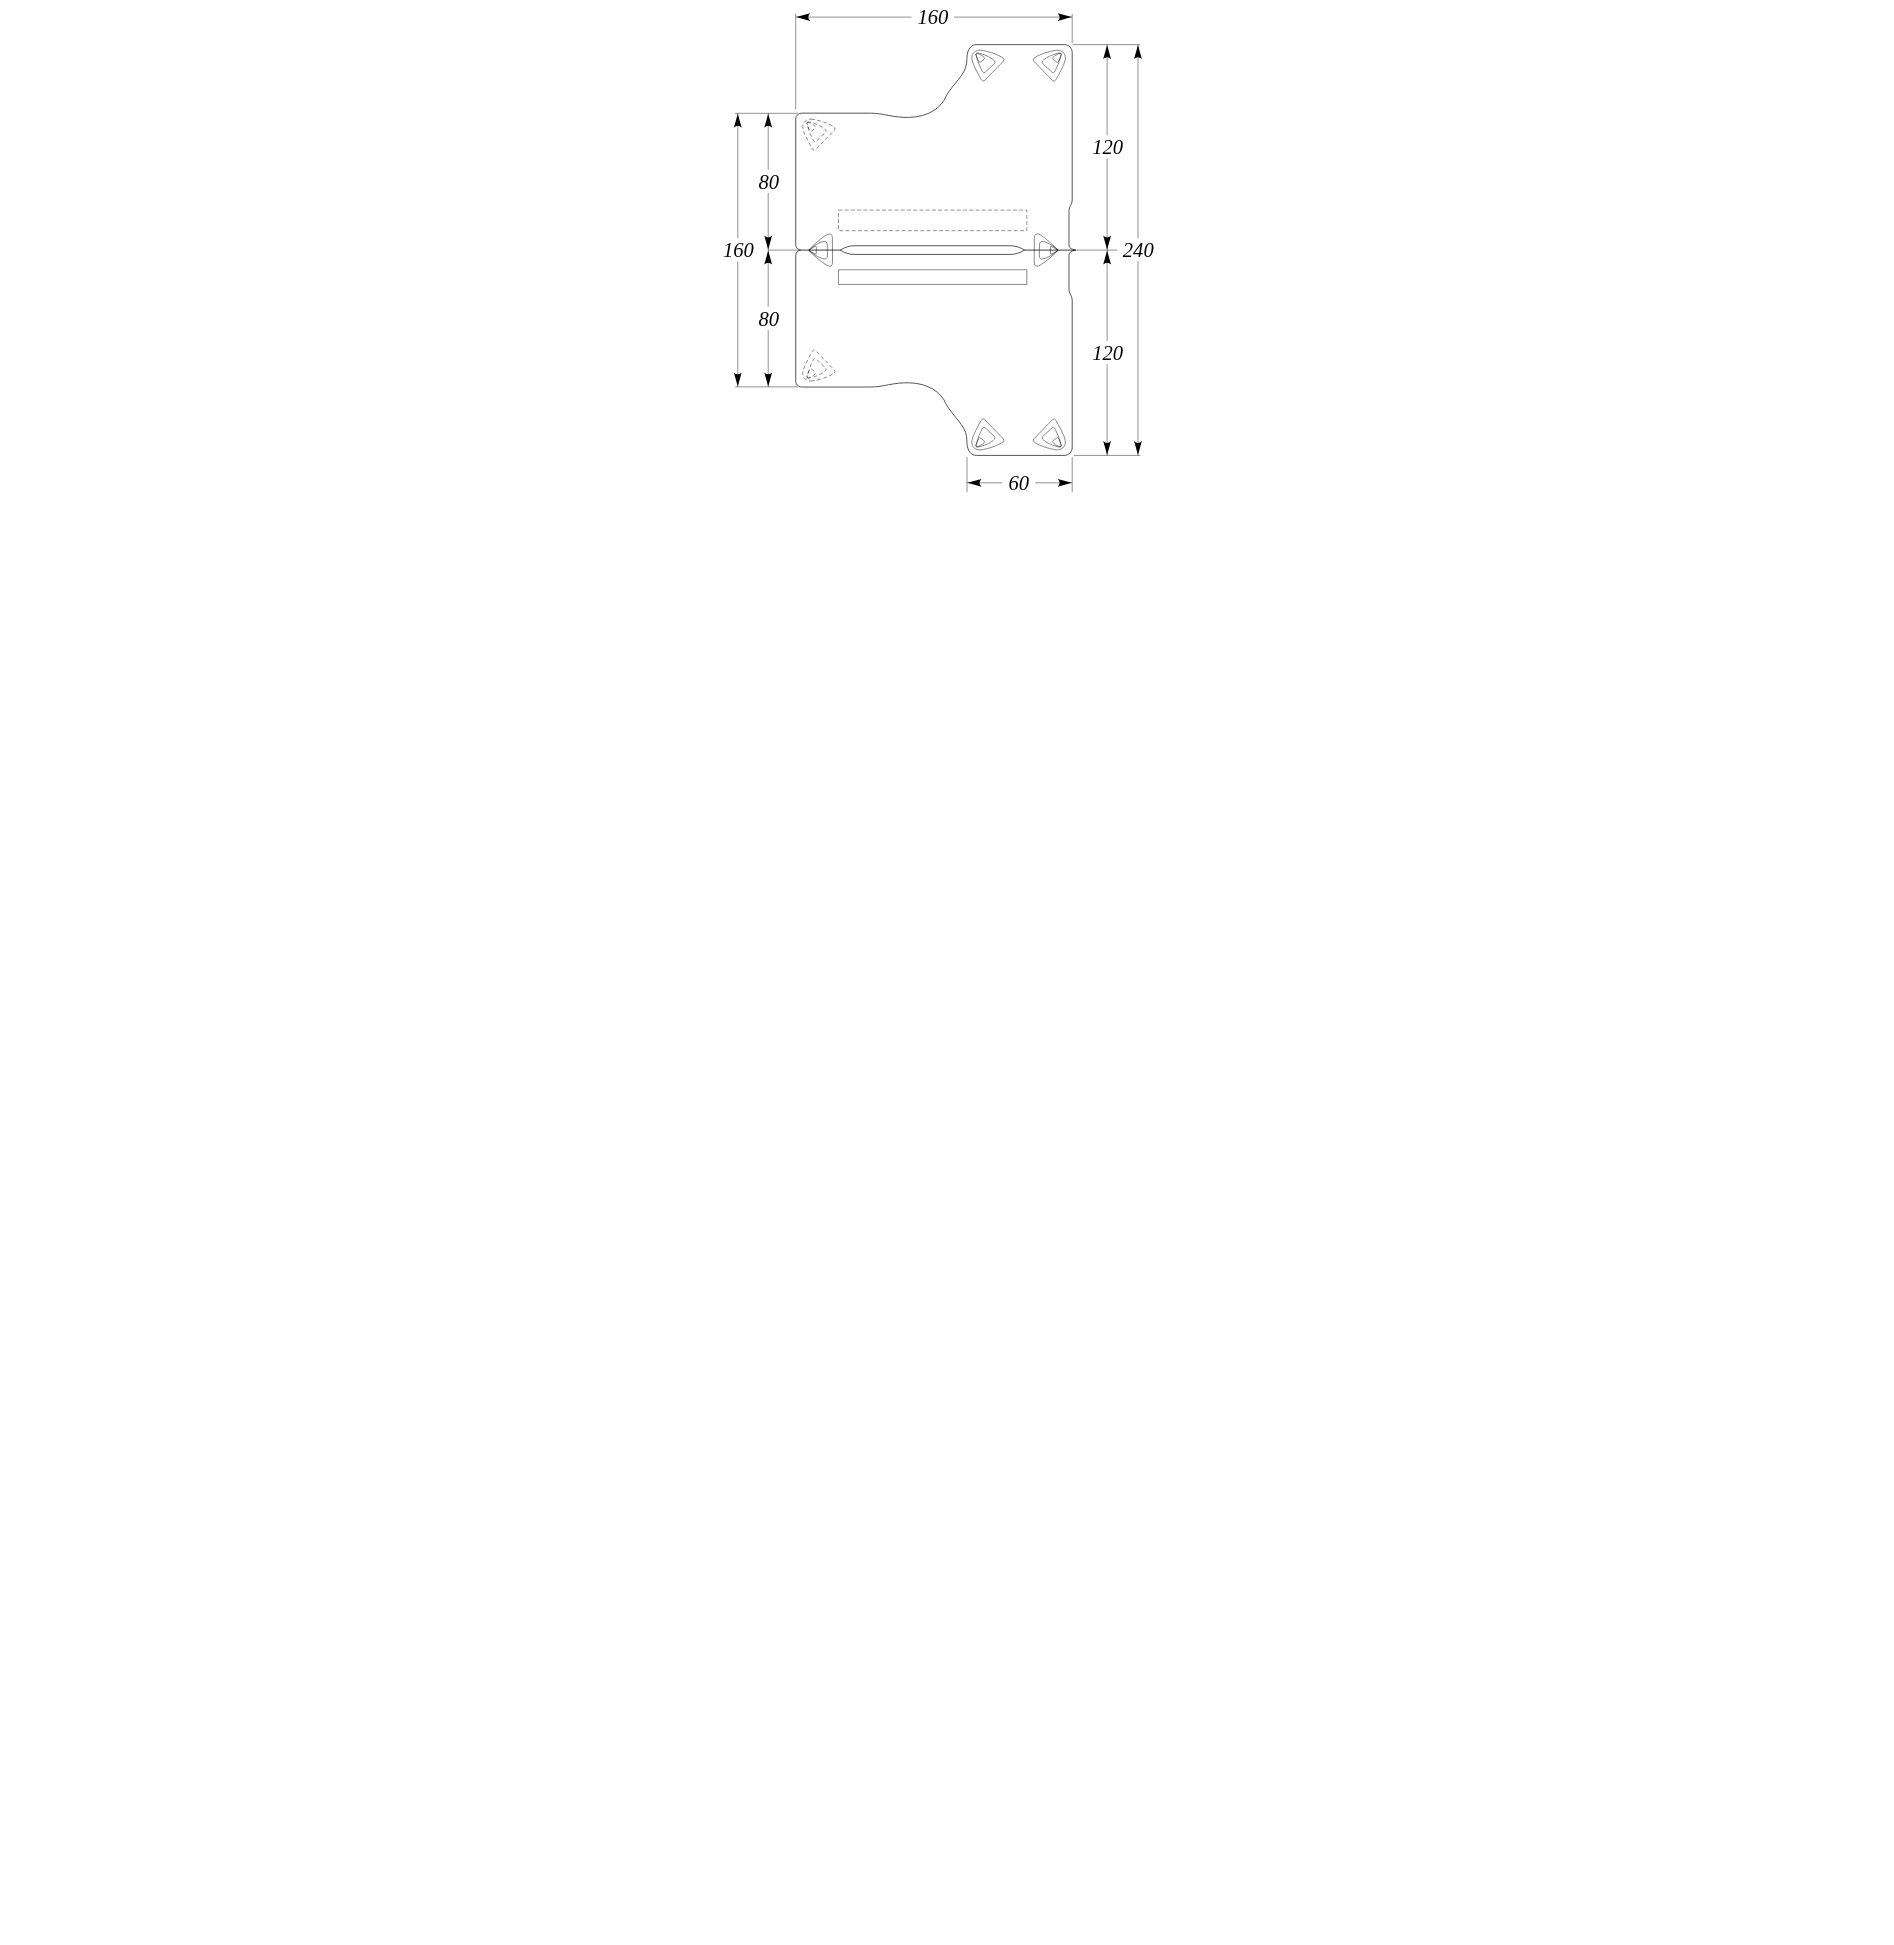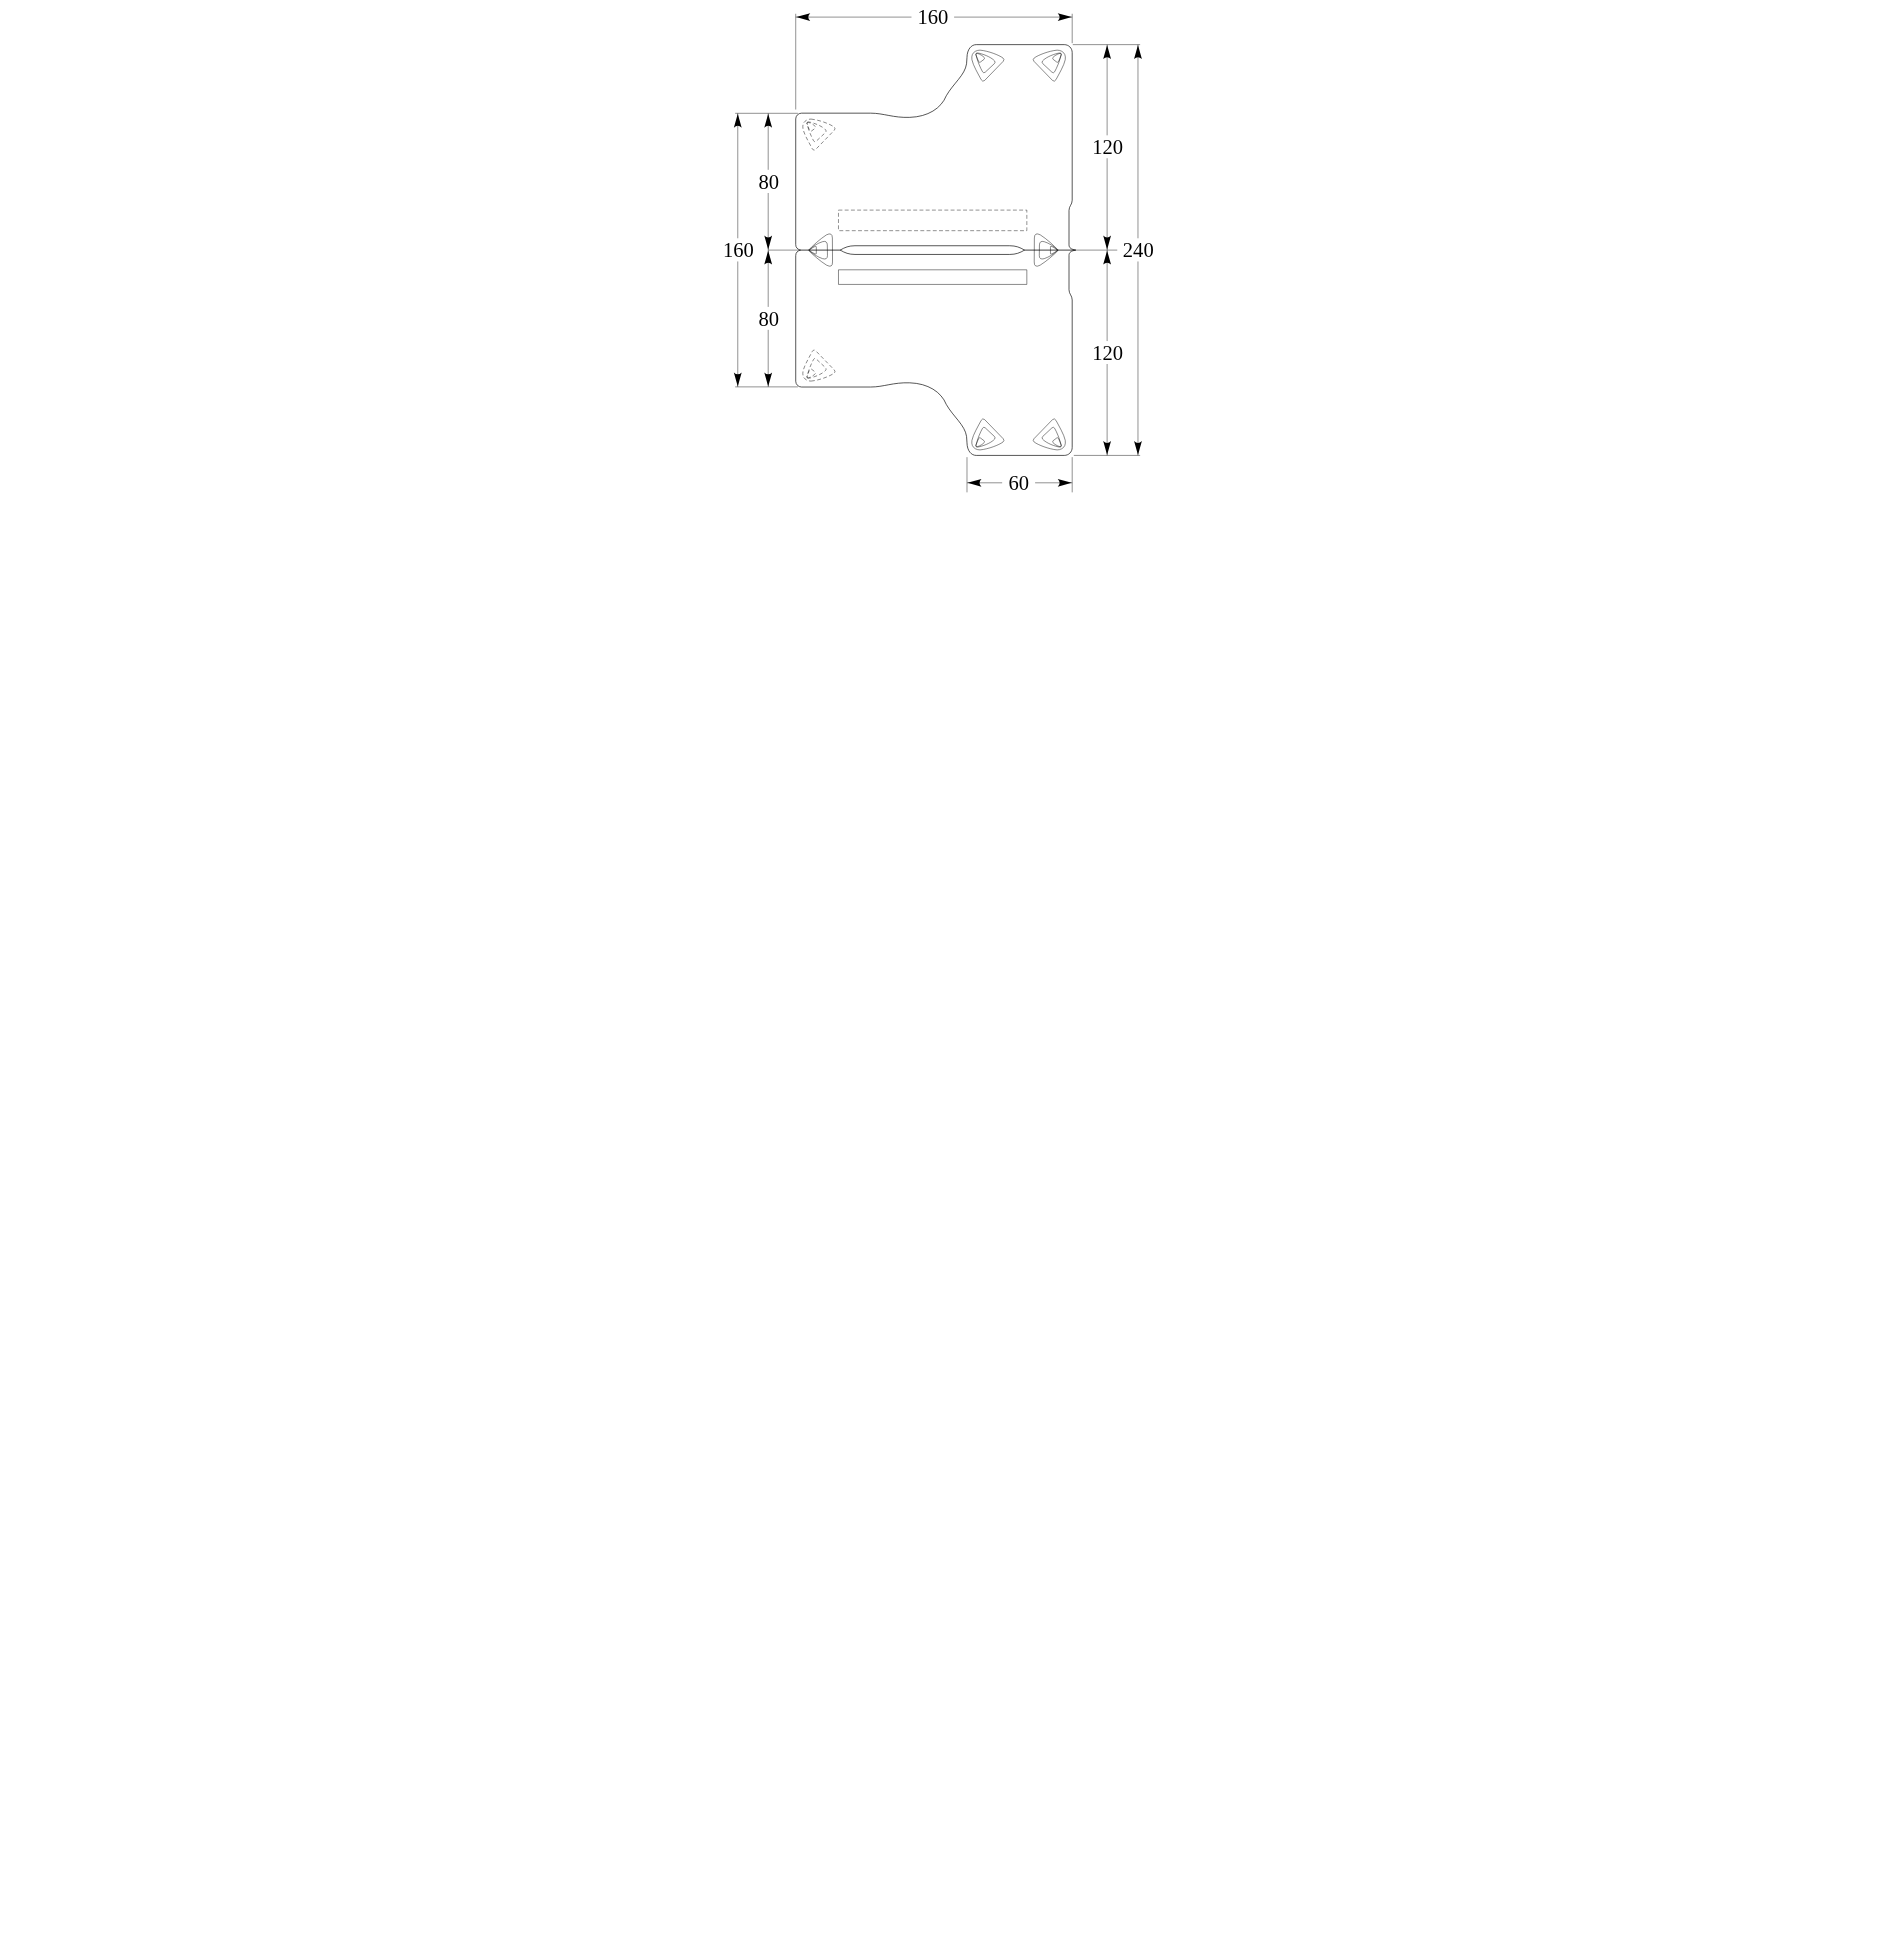--- a/index.html
+++ b/index.html
@@ -6,20 +6,21 @@
     margin:0;
     padding:0;
     background:#ffffff;
     font-family:"Liberation Serif", serif;
   }
   .page{
     width:100%;
     display:flex;
     justify-content:center;
     align-items:flex-end;
+    font-style:italic;
   }
   .drawing-wrap{
     width:min(96vw, 96vh, 486px);
   }
   svg{display:block;width:100%;height:auto;}
   .thin{stroke:#000;stroke-width:3;fill:none;}
   .outline{stroke:#000;stroke-width:4.6;fill:none;stroke-linejoin:round;}
   .seam{stroke:#000;stroke-width:5.2;fill:none;}
   .lens{stroke:#000;stroke-width:4.6;fill:none;}
   .feature{stroke:#000;stroke-width:3.2;fill:none;stroke-linejoin:round;}

